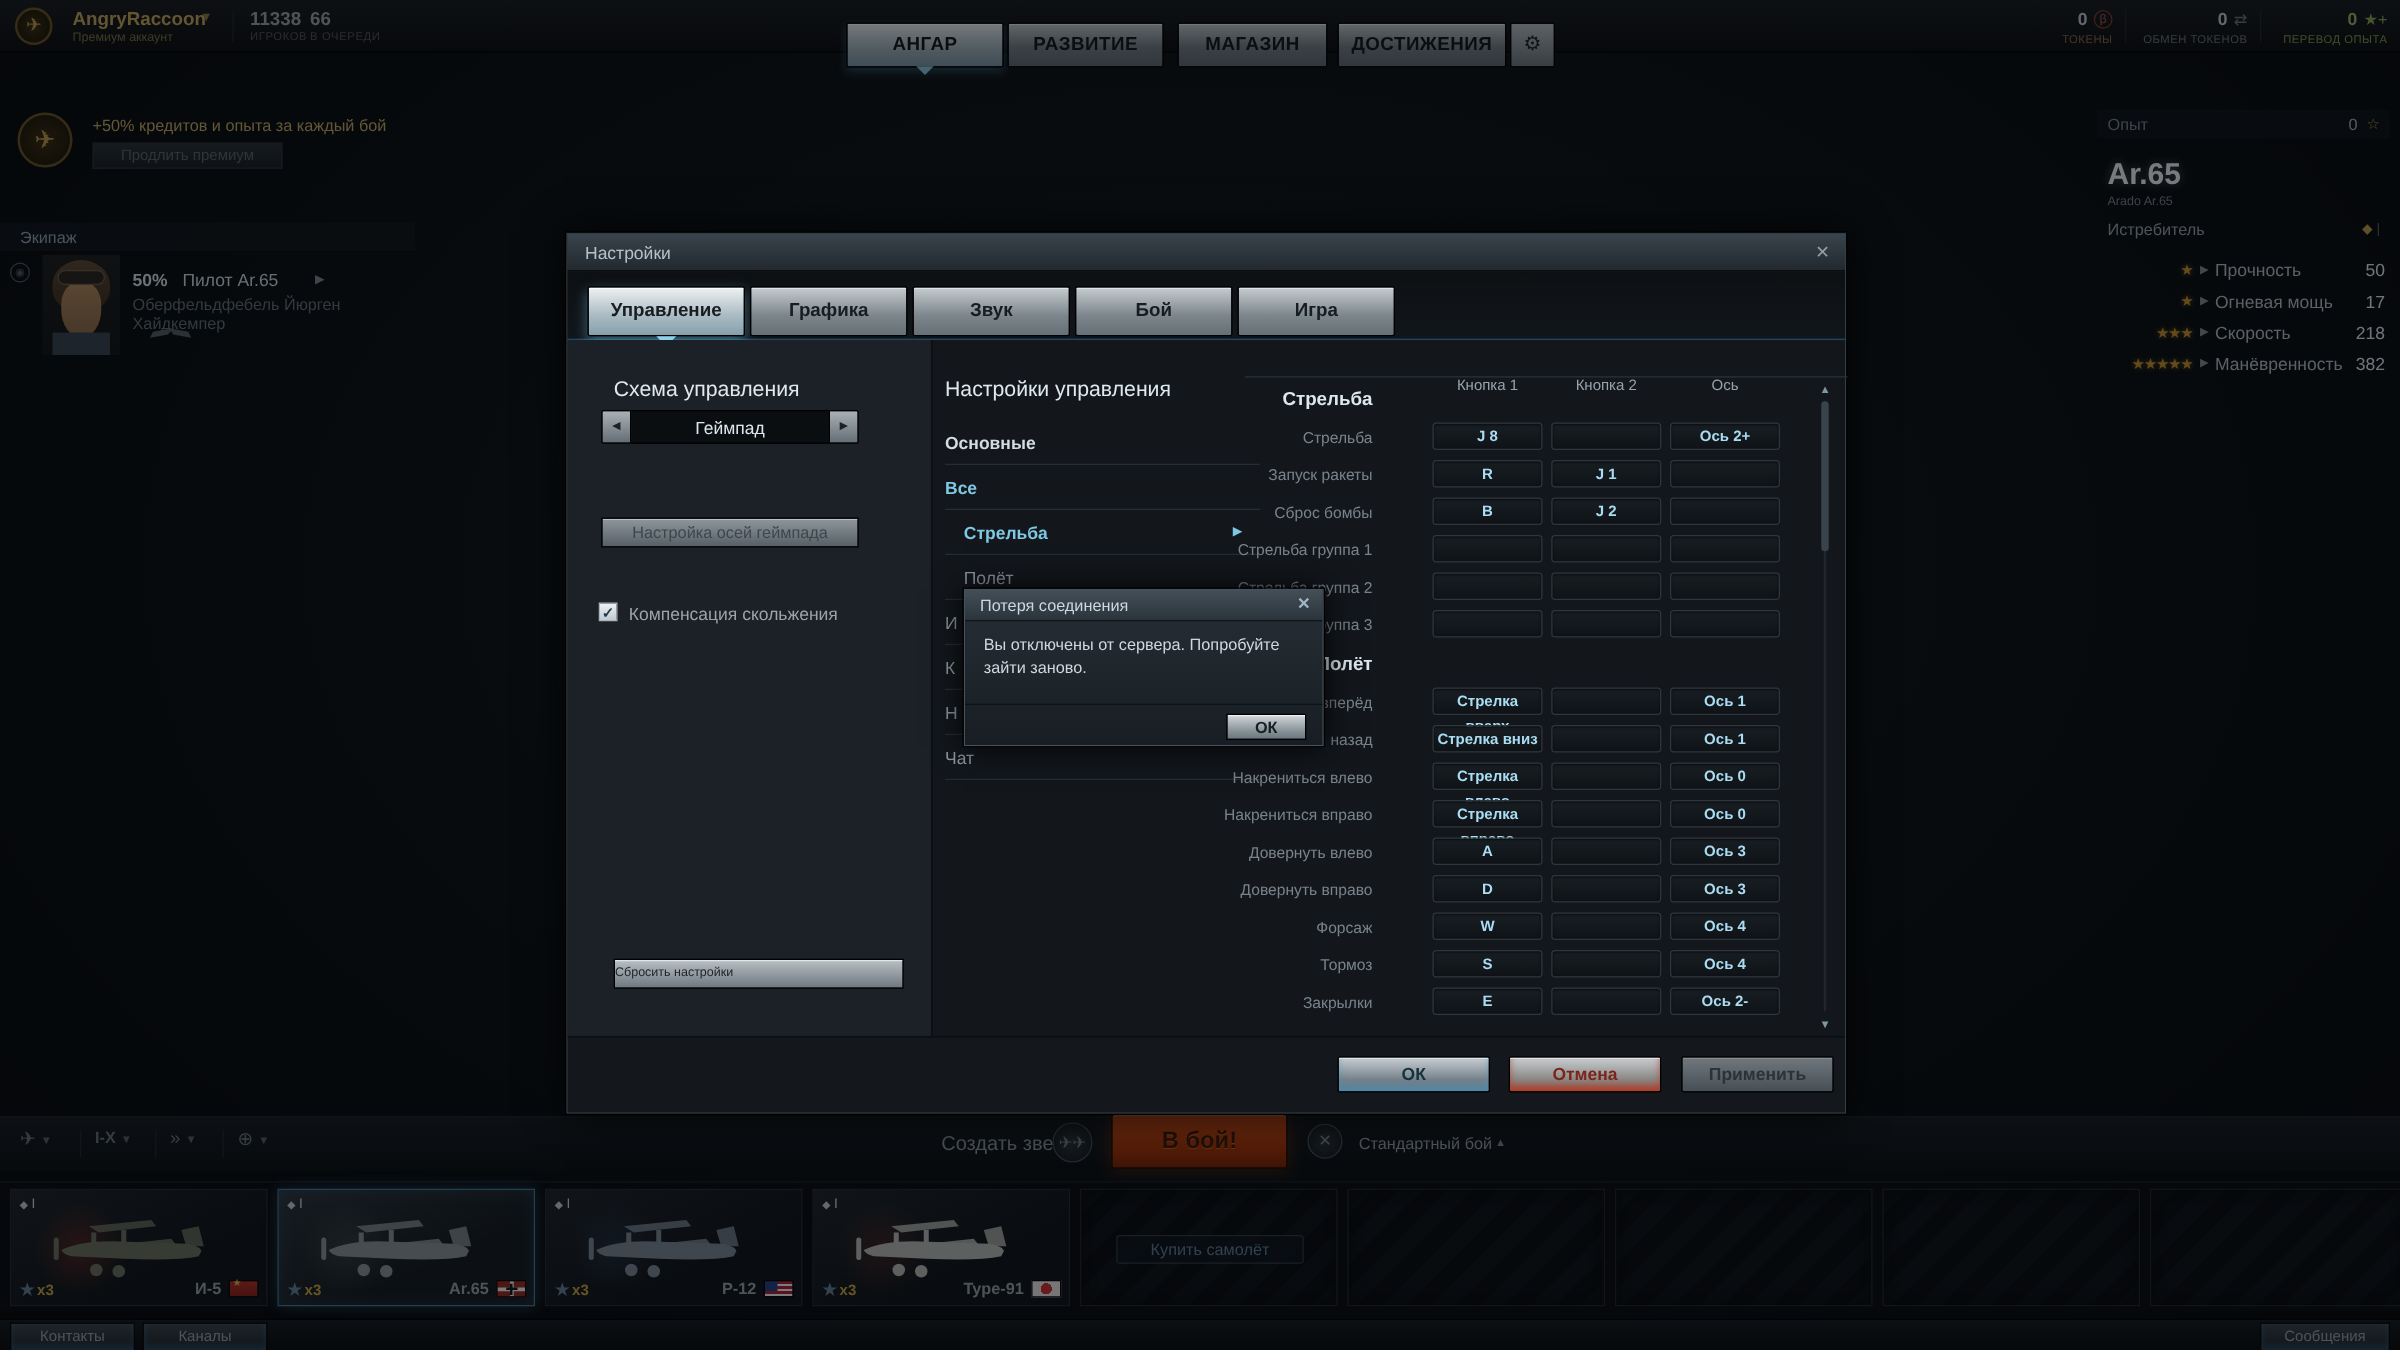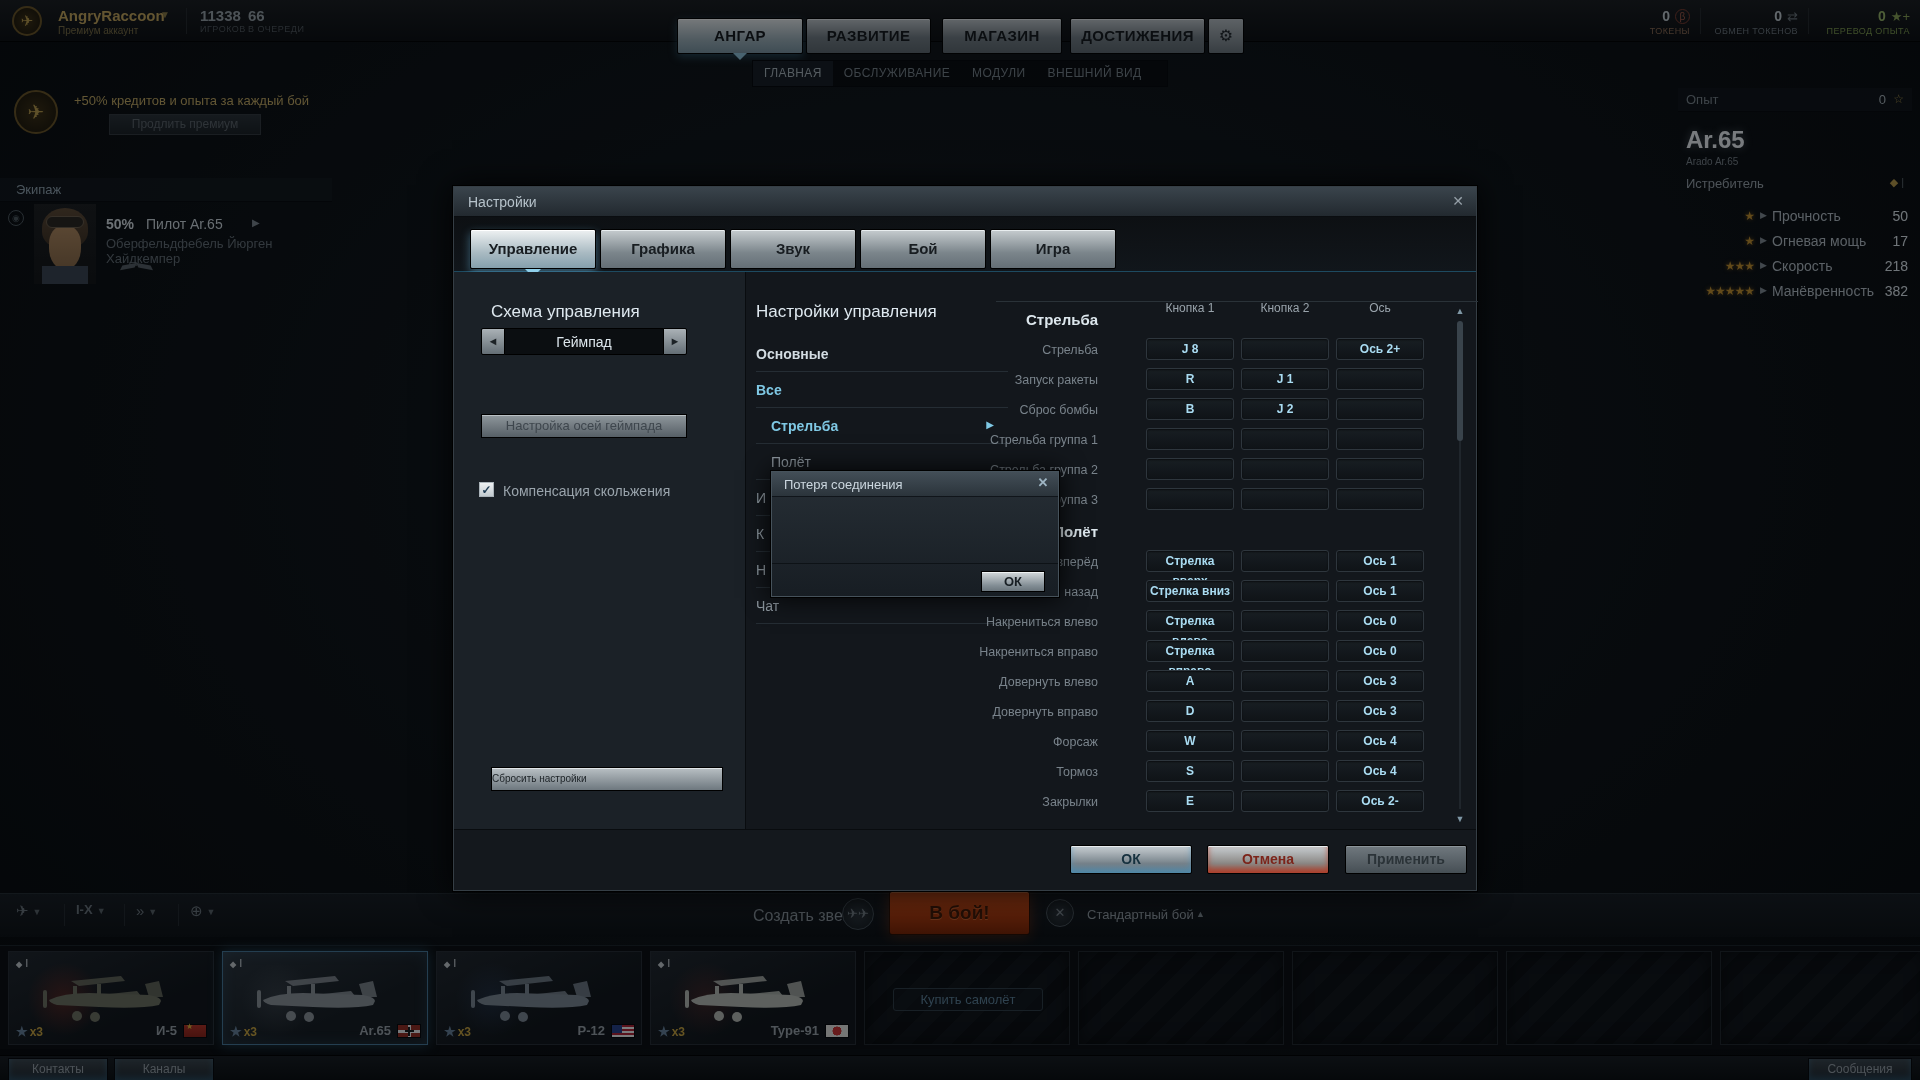--- a/index.html
+++ b/index.html
@@ -54,21 +54,21 @@
   .subnav-item.active{color:#a9b4bc;background:rgba(40,52,62,.45);}
 
   
   #premium{position:absolute;left:10px;top:88px;width:320px;height:60px;}
   #prem-emblem{position:absolute;left:4px;top:2px;width:44px;height:44px;border-radius:50%;
     border:2px solid #6b5526;background:radial-gradient(#3c2f14,#171208);color:#bb9c4c;
     font-size:20px;line-height:40px;text-align:center;}
   #prem-text{position:absolute;left:64px;top:5px;font-size:13px;color:#c3a963;}
   #prem-btn{position:absolute;left:64px;top:26px;width:152px;height:21px;border:1px solid #33393f;
     background:linear-gradient(#2a3137,#1a2025);color:#5c646b;font-size:12px;text-align:center;
-    line-height:19px;cursor:pointer;margin-left:35px;}
+    line-height:19px;cursor:pointer;}
 
   
   #crew-head{position:absolute;left:0;top:178px;width:332px;height:24px;
     background:rgba(18,24,29,.8);border-bottom:1px solid #06090c;}
   #crew-head span{margin-left:16px;font-size:13px;line-height:24px;color:#93a5b2;}
   #crew-row{position:absolute;left:0;top:202px;width:332px;height:86px;cursor:pointer;}
   #crew-insignia{position:absolute;left:8px;top:8px;width:16px;height:16px;border-radius:50%;
     border:1px solid #4e585f;color:#4e585f;font-size:9px;text-align:center;line-height:14px;}
   #portrait{position:absolute;left:34px;top:2px;width:62px;height:80px;overflow:hidden;
     background:linear-gradient(#1c1e20,#121416);}
@@ -308,26 +308,20 @@
     </div>
     <div id="cur-exchange" class="cur-grp" style="right:122px;">
       <span class="cur-val">0</span><span class="cur-icon exch">⇄</span>
       <div class="cur-lab">ОБМЕН ТОКЕНОВ</div>
     </div>
     <div id="cur-xp" class="cur-grp" style="right:10px;">
       <span class="cur-val">0</span><span class="cur-icon xpstar">★+</span>
       <div class="cur-lab">ПЕРЕВОД ОПЫТА</div>
     </div>
   </div>
-  <div id="subnav">
-      <div class="subnav-item active">ГЛАВНАЯ</div>
-      <div class="subnav-item">ОБСЛУЖИВАНИЕ</div>
-      <div class="subnav-item">МОДУЛИ</div>
-      <div class="subnav-item">ВНЕШНИЙ ВИД</div>
-    </div>
 
   <div id="premium">
     <div id="prem-emblem">✈</div>
     <div id="prem-text">+50% кредитов и опыта за каждый бой</div>
     <div id="prem-btn">Продлить премиум</div>
   </div>
 
   <div id="crew-head"><span>Экипаж</span></div>
   <div id="crew-row">
     <div id="crew-insignia">◉</div>
@@ -671,17 +665,18 @@
       <div id="fb-cancel" class="foot-btn">Отмена</div>
       <div id="fb-apply" class="foot-btn">Применить</div>
     </div>
   </div>
 
   <div id="modal">
     <div id="modal-title">
       <span>Потеря соединения</span>
     </div>
     <div id="modal-close">✕</div>
+    <div id="modal-msg">Вы отключены от сервера. Попробуйте зайти заново.</div>
     <div id="modal-div"></div>
     <div id="modal-ok">ОК</div>
   </div>
 
 </div>
 
 </body></html>

